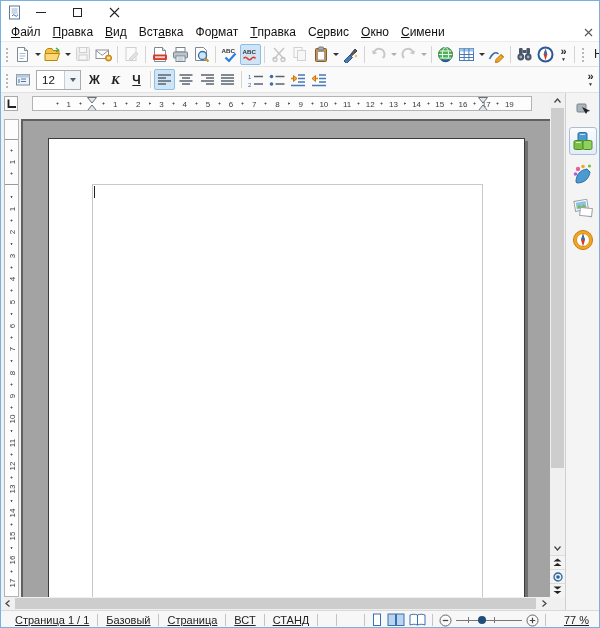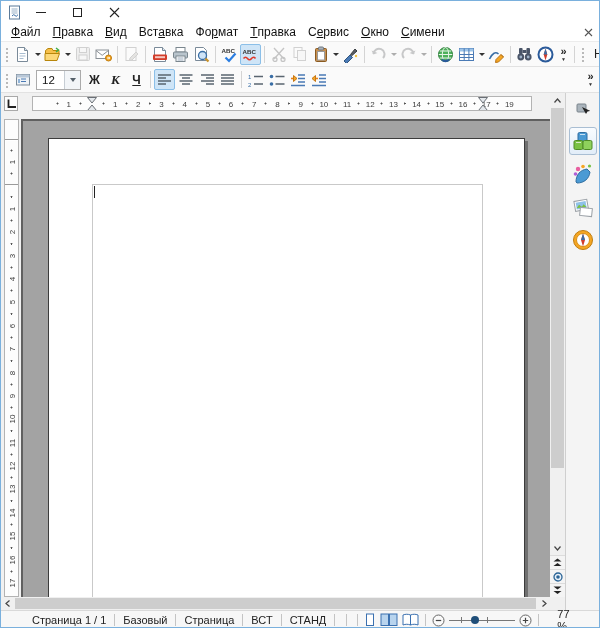--- a/index.html
+++ b/index.html
@@ -109,21 +109,21 @@
   .navbtn { width: 15px; height: 14px; border-top: 1px solid #dcdcdc; display: flex; align-items: center; justify-content: center; flex: none; background: #f4f4f4; }
   .sb-corner { height: 13px; background: #f0f0f0; flex: none; }
 
   
   .sidebar { width: 34px; background: #f4f4f4; border-left: 1px solid #cfcfcf; display: flex; flex-direction: column; align-items: center; padding-top: 6px; }
   .sb-item { width: 28px; height: 28px; display: flex; align-items: center; justify-content: center; margin-bottom: 5px; border: 1px solid transparent; border-radius: 3px; }
   .sb-item.sel { background: linear-gradient(#f9fcff,#e2edf8); border-color: #a9bed3; }
   .sb-settings { width: 22px; height: 20px; display: flex; align-items: center; justify-content: center; margin-bottom: 8px; }
 
   
-  .statusbar { height: 19px; border-top: 1px solid #d9d9d9; background: #f7f7f7; display: flex; align-items: center; font-size: 11px; color: #222; padding: 0 23px; }
+  .statusbar { height: 19px; border-top: 1px solid #d9d9d9; background: #f7f7f7; display: flex; align-items: center; font-size: 11px; color: #222; padding: 0 6px; text-decoration: underline; }
   .st-cell { padding: 0 8px; white-space: nowrap; }
   .st-sep { width: 1px; height: 12px; background: #c4c4c4; flex: none; }
   .st-empty { width: 18px; height: 100%; }
   .view-icons { display: flex; align-items: center; gap: 4px; padding: 0 6px; }
   .zoomctl { display: flex; align-items: center; padding: 0 6px; gap: 4px; }
   .ztrack { width: 66px; height: 1px; background: #777; position: relative; }
   .ztick { position: absolute; top: -2.5px; width: 1px; height: 6px; background: #777; }
   .zthumb { position: absolute; top: -3.5px; width: 8px; height: 8px; border-radius: 50%; background: #1f4e79; }
   .zoom-val { padding: 0 4px 0 6px; margin-left: 12px; }
 </style>

